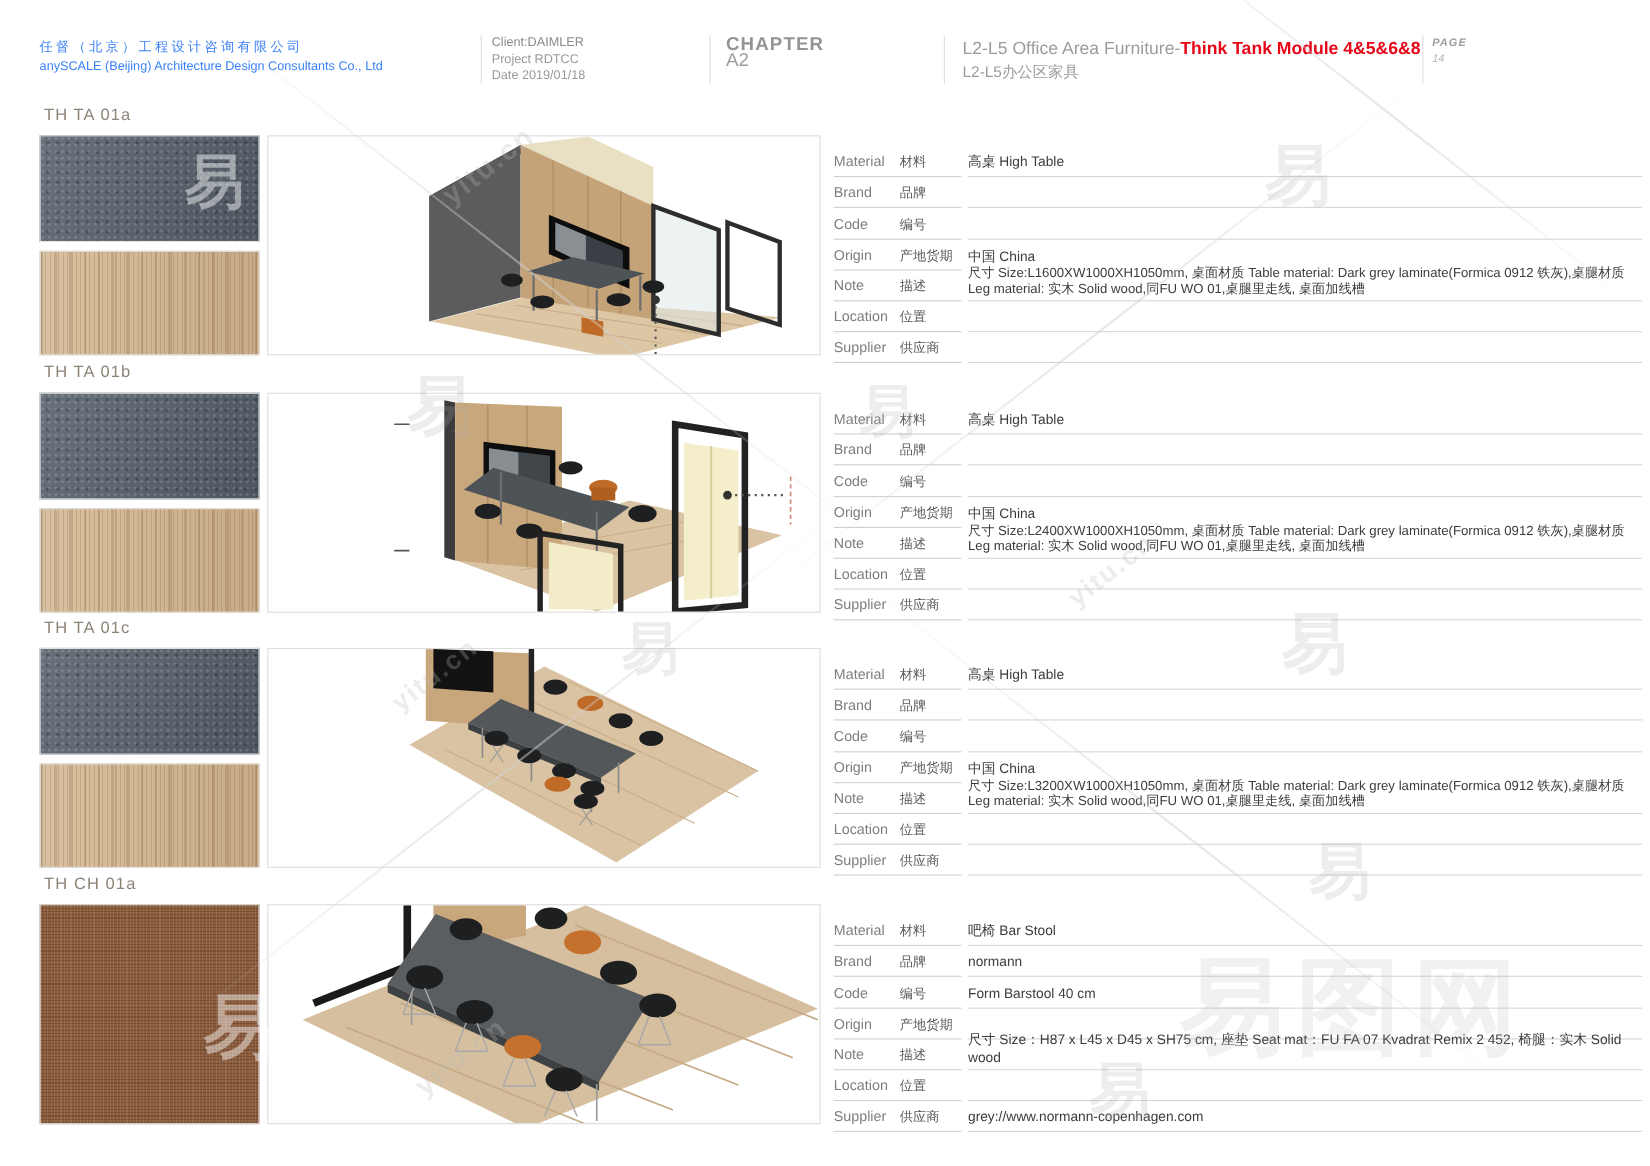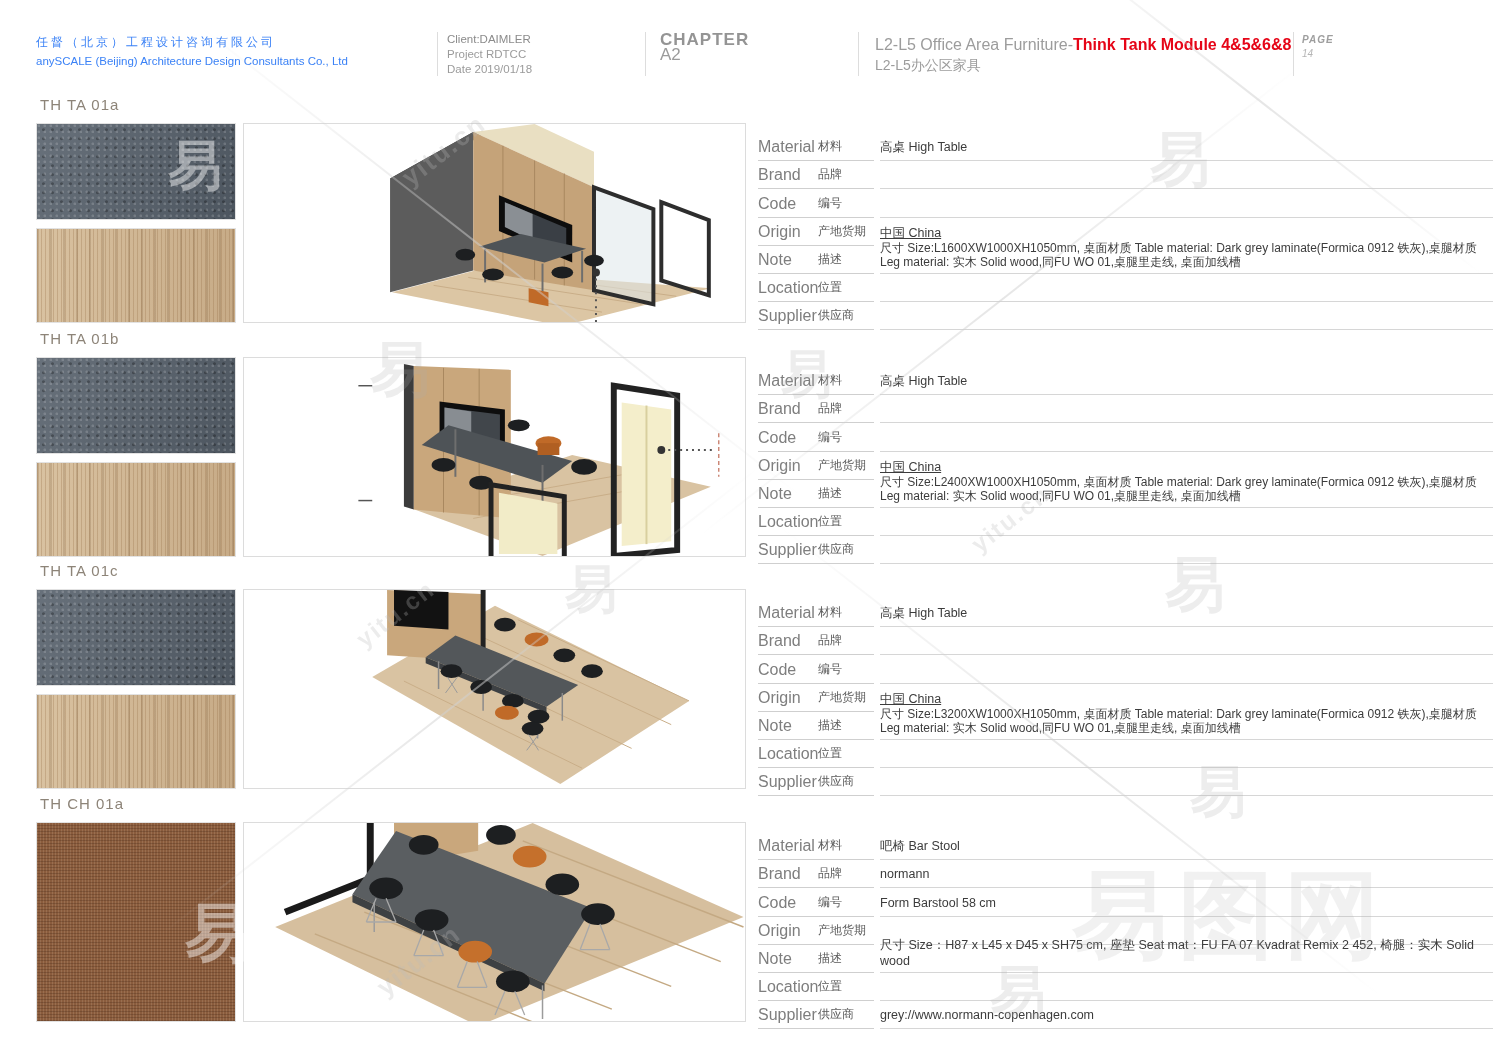--- a/index.html
+++ b/index.html
@@ -61,25 +61,25 @@
       repeating-linear-gradient(0deg, rgba(40,16,4,.20) 0 1px, transparent 1px 3px),
       repeating-linear-gradient(90deg, rgba(255,230,200,.13) 0 1px, transparent 1px 3px);}
   .render{position:absolute;left:243px;top:0;width:503px;height:200px;box-sizing:border-box;
           border:1px solid #dcdcdc;background:#fff;}
   .render svg{display:block;width:100%;height:100%;}
 
   
   .spec{position:absolute;left:758px;top:10px;width:735px;}
   .srow{display:flex;align-items:flex-end;height:28.2px;box-sizing:border-box;}
   .lbls{width:116px;display:flex;border-bottom:1px solid #cfcfcf;padding-bottom:4px;}
-  .len{width:60px;font-size:16px;color:#7e7e7e;white-space:nowrap;}
+  .len{width:60px;font-size:13px;color:#7e7e7e;white-space:nowrap;}
   .lzh{font-size:12px;color:#5a5a5a;white-space:nowrap;}
   .val{flex:1;margin-left:6px;border-bottom:1px solid #d6d6d6;padding-bottom:4px;
        font-size:12.5px;color:#3c3c3c;white-space:nowrap;min-height:16px;}
-  .val.noline{border-bottom:none;text-decoration:underline;}
+  .val.noline{border-bottom:none;}
   .note-cell{position:relative;white-space:normal;}
   .tall .note-cell .note-text{position:absolute;left:0;right:0;bottom:3px;
        line-height:14.5px;font-size:12px;white-space:normal;}
 </style>
 </head>
 <body>
 
 <div class="page">
 
   <div class="wm-layer">
@@ -507,21 +507,21 @@
               <span class="len">Brand</span>
               <span class="lzh">品牌</span>
             </div>
           <div class="val">normann</div>
         </div>
         <div class="srow">
           <div class="lbls">
               <span class="len">Code</span>
               <span class="lzh">编号</span>
             </div>
-          <div class="val">Form Barstool 58 cm</div>
+          <div class="val">Form Barstool 40 cm</div>
         </div>
         <div class="srow">
           <div class="lbls">
               <span class="len">Origin</span>
               <span class="lzh">产地货期</span>
             </div>
           <div class="val"></div>
         </div>
         <div class="srow">
           <div class="lbls">

